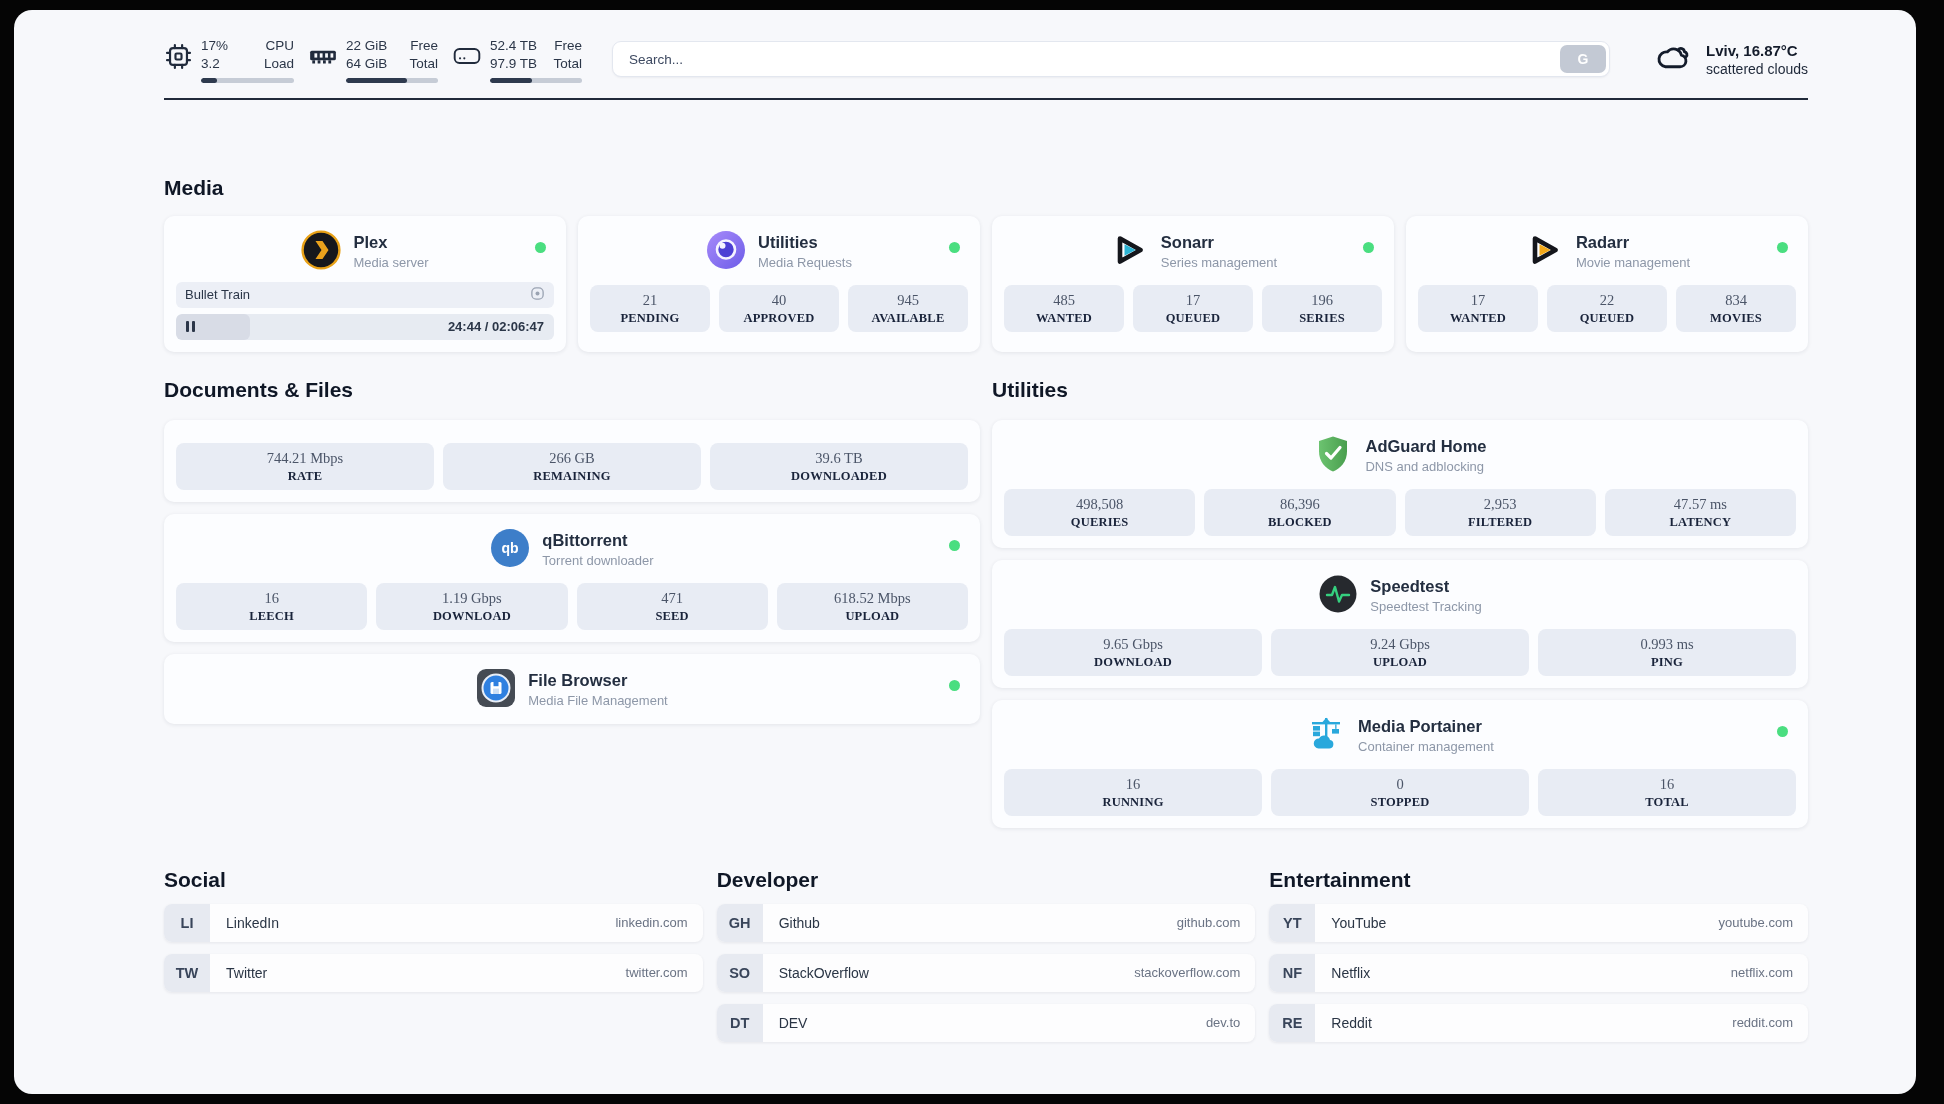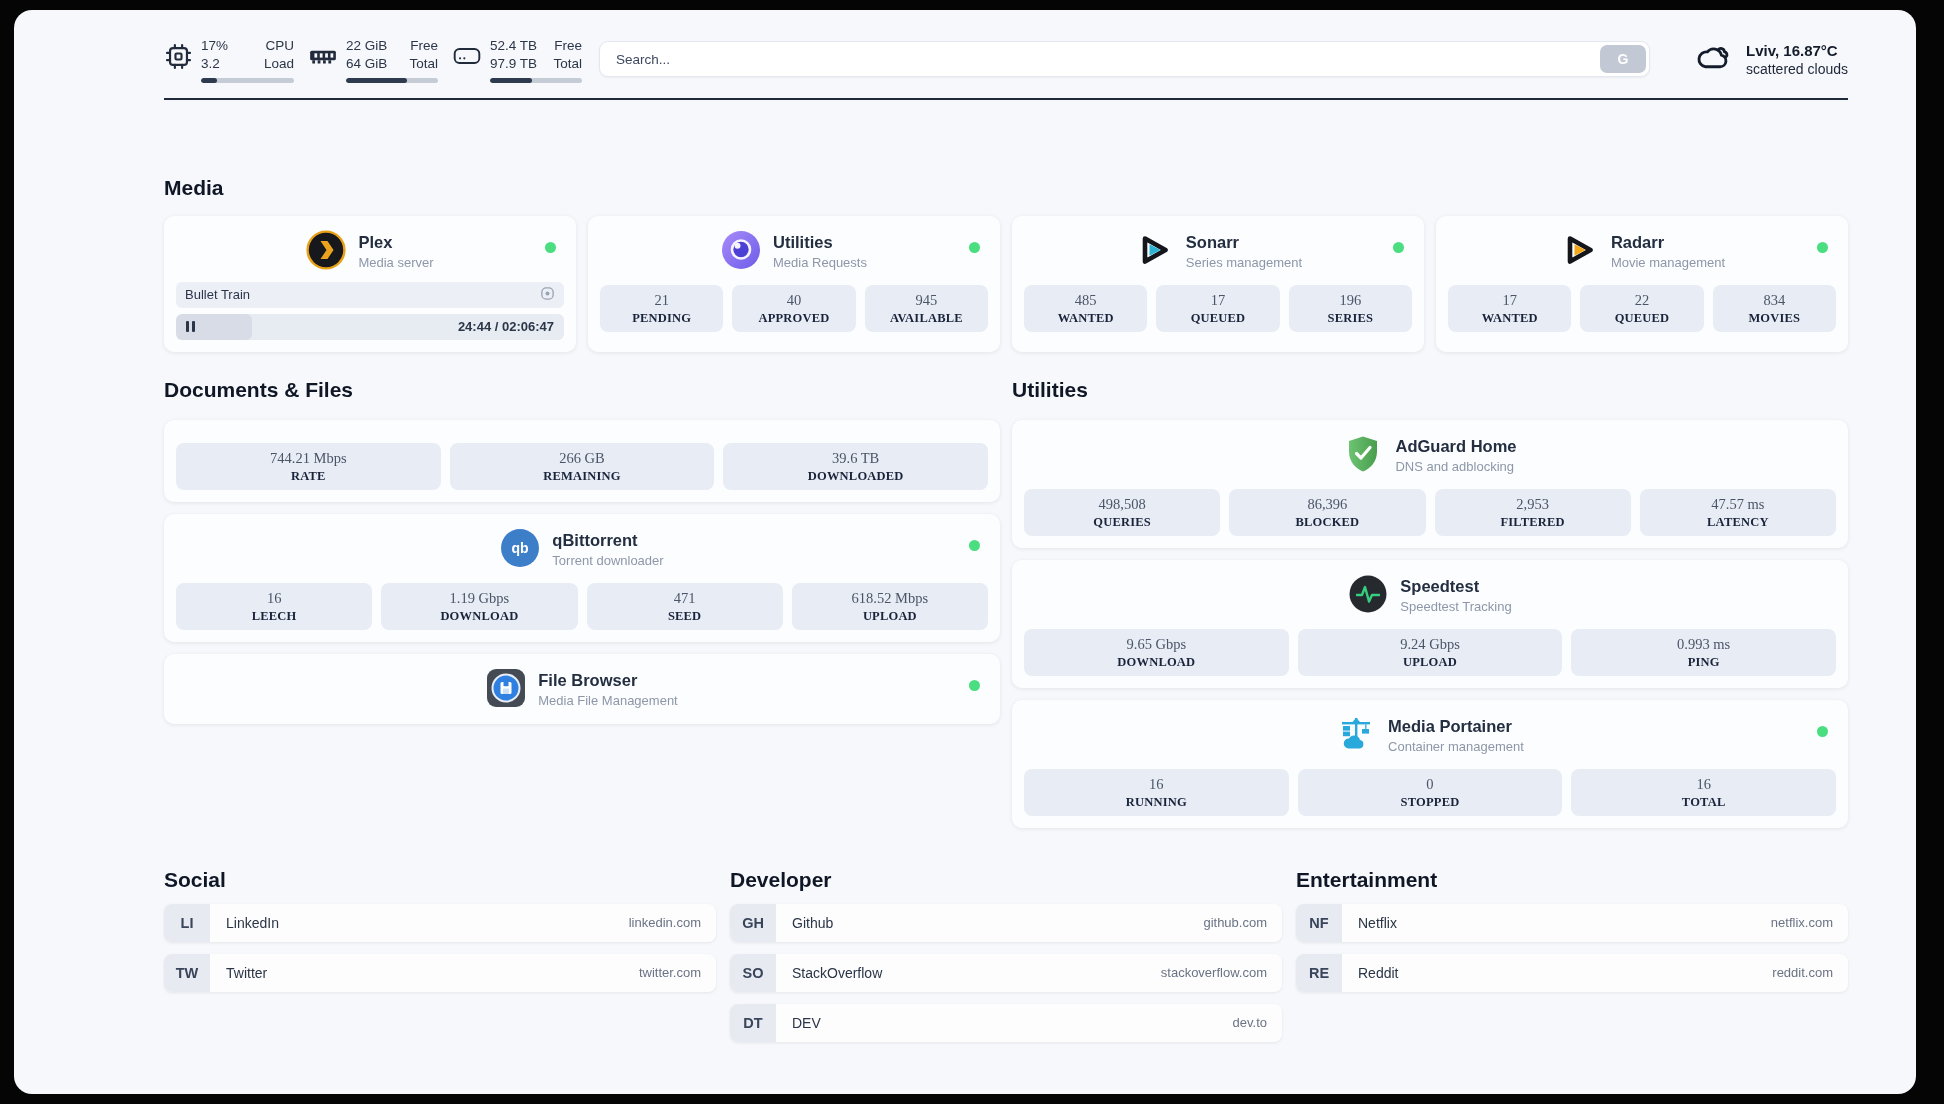--- a/index.html
+++ b/index.html
@@ -1,33 +1,33 @@
 <!DOCTYPE html>
 <html><head>
 <meta charset="utf-8">
 <style>
   * { box-sizing: border-box; margin: 0; padding: 0; }
   html,body { width:1944px; height:1104px; }
   body { background:#050505; font-family:"Liberation Sans", sans-serif; position:relative; }
   .page { position:absolute; left:14px; top:10px; width:1902px; height:1084px;
           background:#f7f8fb; border-radius:18px; overflow:hidden; }
-  .content { padding:26px 68px 0 150px; }
+  .content { padding:26px 108px 0 150px; }
 
   
   .topbar { display:flex; align-items:center; }
   .sys { display:flex; gap:14px; }
   .sysstat { display:flex; gap:8px; width:130px; }
   .sysicon { flex:0 0 auto; display:flex; align-items:center; height:40px; }
   .sysbody { flex:1; padding-top:1px; }
   .sysrow { display:flex; justify-content:space-between; font-size:13.5px; font-weight:500;
             color:#2b3648; line-height:1.32; }
   .bar { height:5px; background:#c6ccd6; border-radius:3px; margin-top:5px; position:relative; overflow:hidden; }
   .bar i { position:absolute; left:0; top:0; bottom:0; background:#2e3a4e; border-radius:3px; }
 
-  .search { flex:1; margin:0 42px 0 17px; height:36px; background:#fff; border:1px solid #e3e7ef;
+  .search { flex:1; margin:0 42px 0 30px; height:36px; background:#fff; border:1px solid #e3e7ef;
             border-radius:9px; position:relative; display:flex; align-items:center;
             box-shadow:0 1px 2px rgba(16,24,40,.05); }
   .search input { border:0; outline:0; background:transparent; flex:1; padding:0 16px;
                   font-size:13.5px; color:#33405a; font-family:inherit; }
   .search input::placeholder { color:#3d4961; opacity:1; }
   .gobtn { position:absolute; right:3px; top:3px; bottom:3px; width:46px; background:#c3c9d4;
            border-radius:7px; color:#fff; display:flex; align-items:center; justify-content:center;
            font-size:14px; font-weight:700; cursor:pointer; }
 
   .weather { display:flex; align-items:center; gap:12px; }
@@ -535,20 +535,25 @@
         <div class="linkrow">
           <span class="badge">DT</span>
           <span class="linkname">DEV</span>
           <span class="linkurl">dev.to</span>
         </div>
       </div>
 
       <div>
         <div class="section-title">Entertainment</div>
         <div class="linkrow">
+          <span class="badge">YT</span>
+          <span class="linkname">YouTube</span>
+          <span class="linkurl">youtube.com</span>
+        </div>
+        <div class="linkrow">
           <span class="badge">NF</span>
           <span class="linkname">Netflix</span>
           <span class="linkurl">netflix.com</span>
         </div>
         <div class="linkrow">
           <span class="badge">RE</span>
           <span class="linkname">Reddit</span>
           <span class="linkurl">reddit.com</span>
         </div>
       </div>

